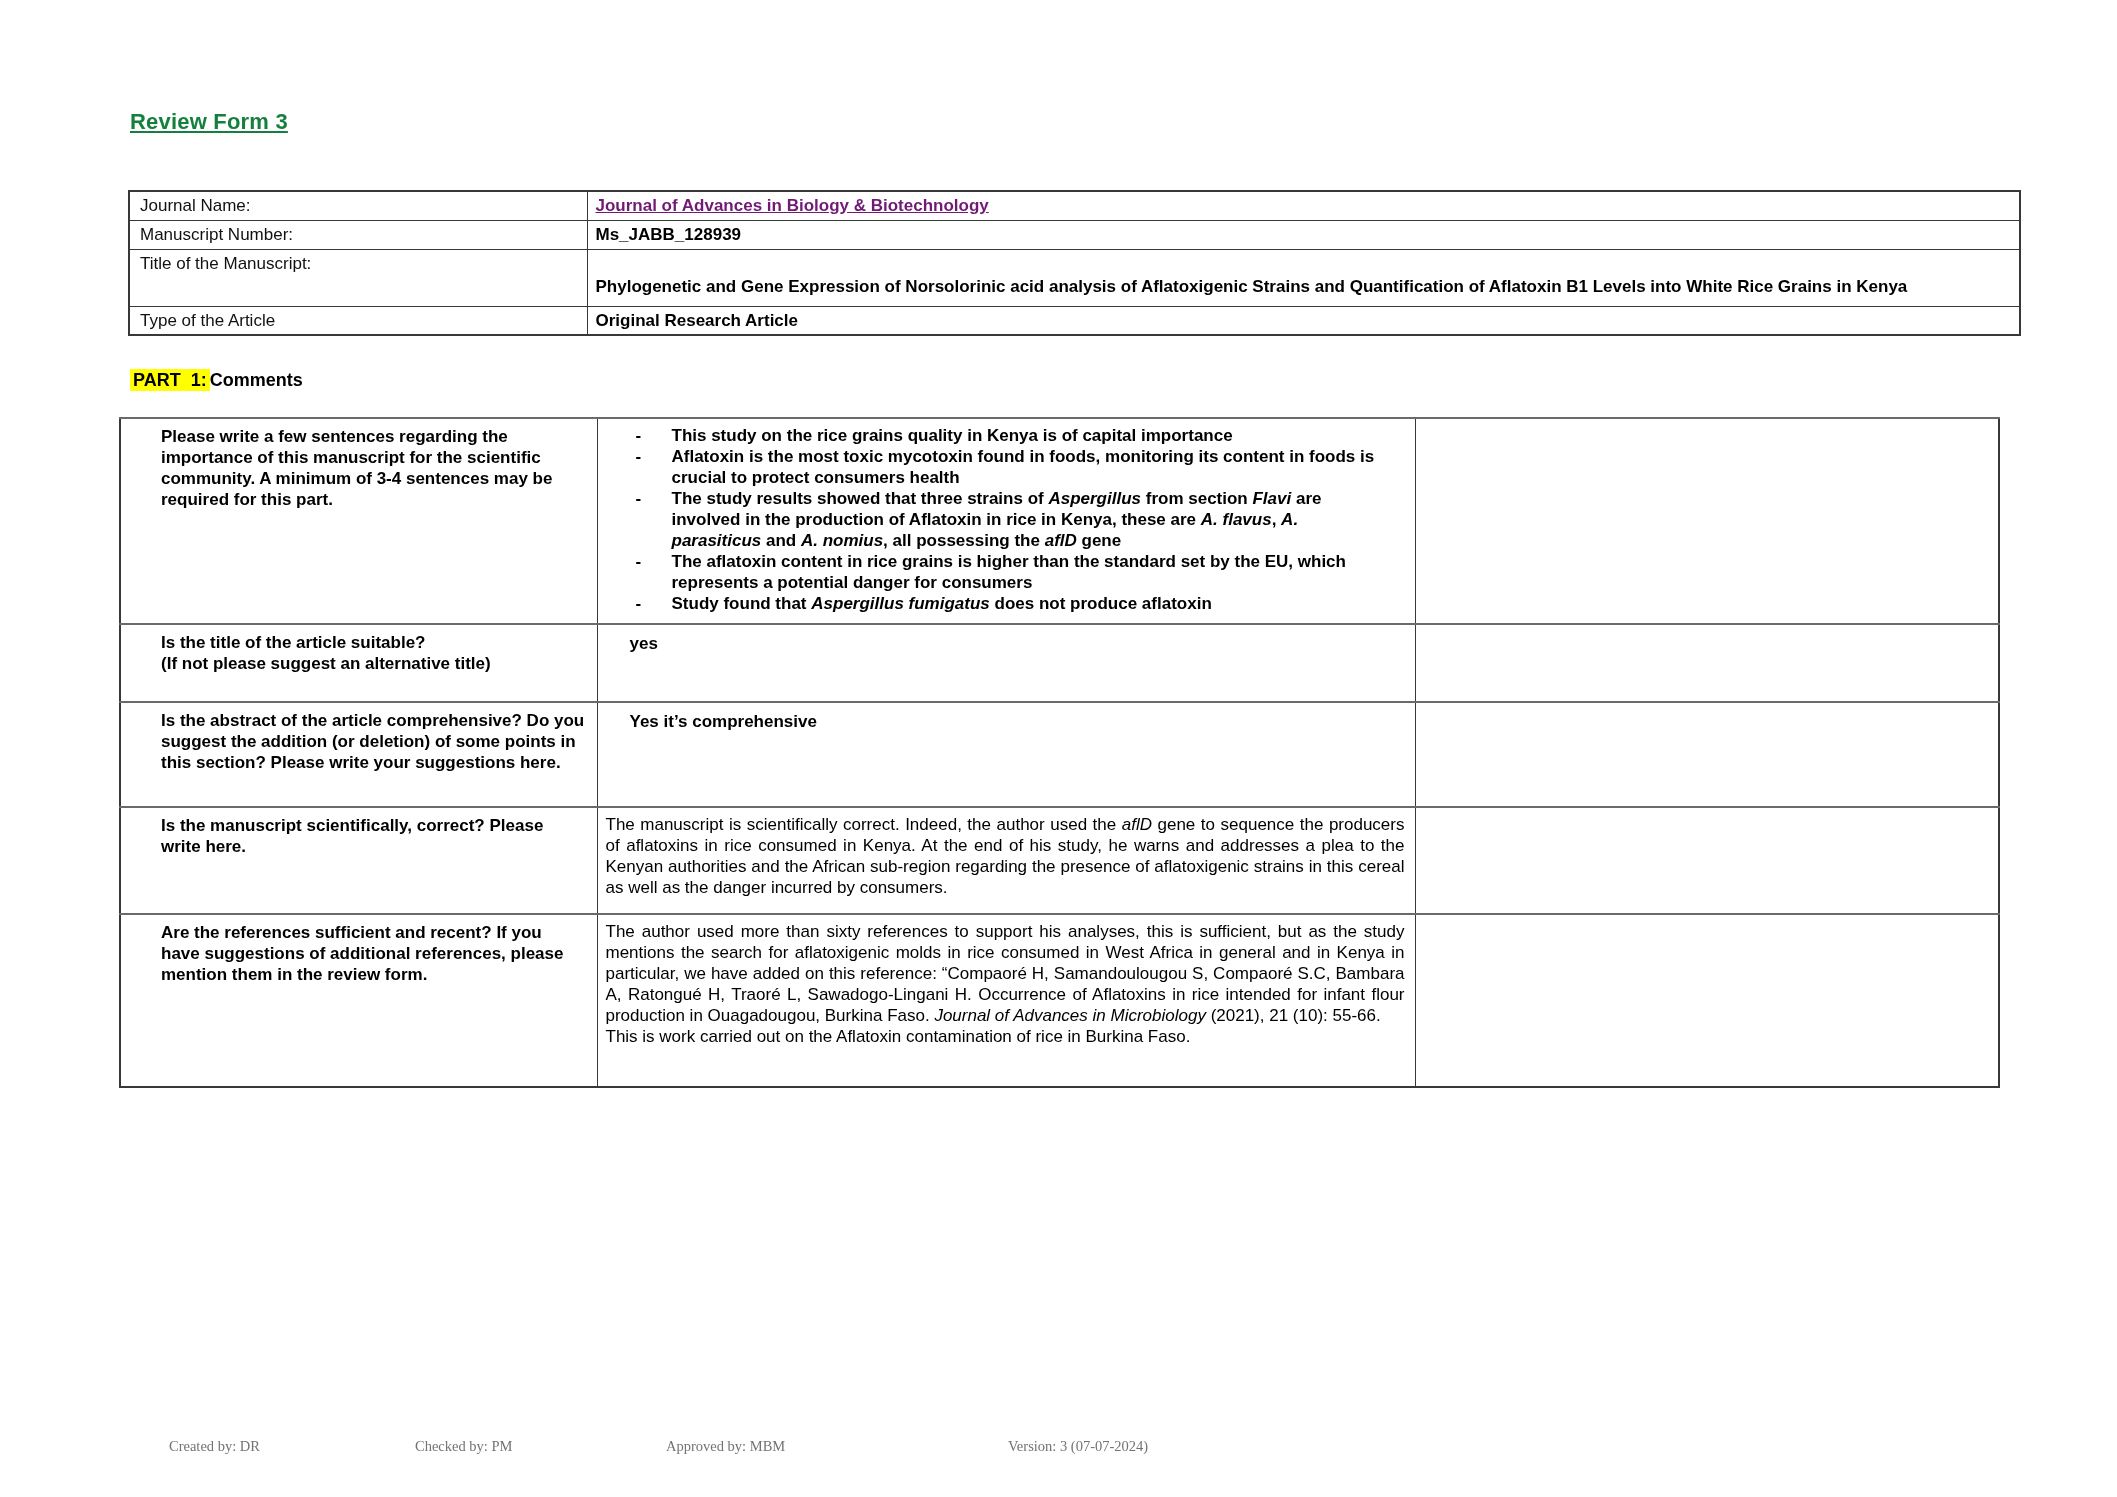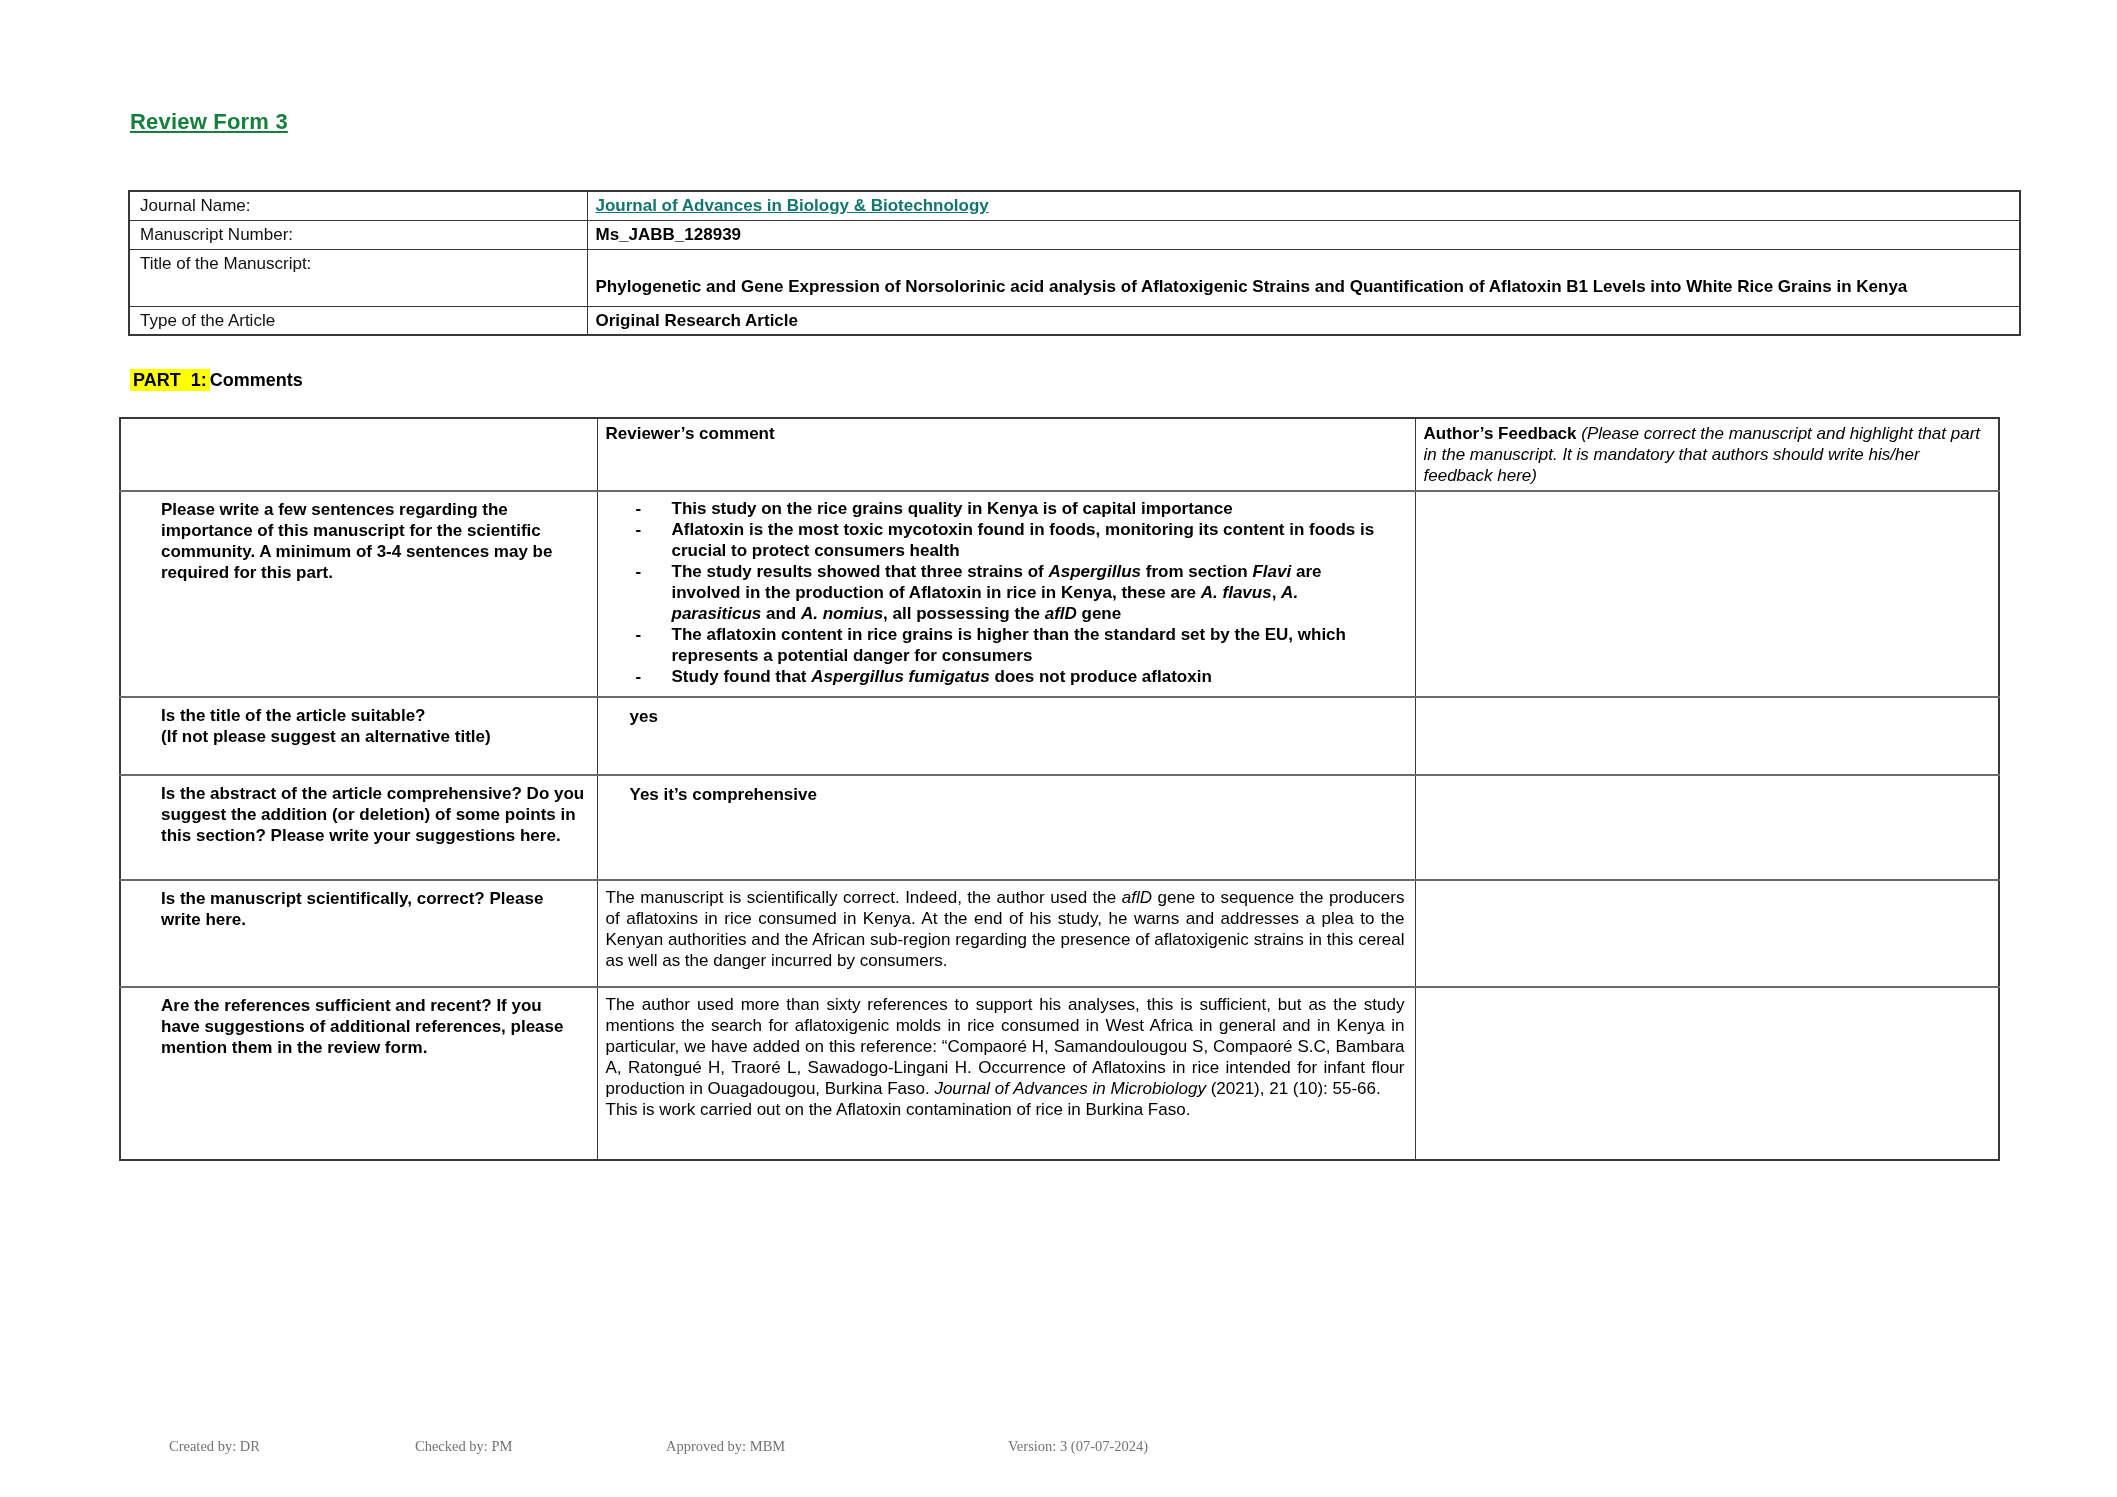--- a/index.html
+++ b/index.html
@@ -23,21 +23,21 @@
 
   
   table{border-collapse:collapse;table-layout:fixed;position:absolute;padding-left:36px;}
   td{vertical-align:top;word-wrap:break-word;}
 
   
   table.info{left:128px;top:190px;width:1893px;border:2px solid #383838;}
   table.info td{border:1px solid #383838;font-size:17px;line-height:21px;padding:3px 8px;}
   table.info td.lab{padding-left:10px;color:#111;}
   table.info td.val{font-weight:bold;}
-  .jlink{color:#0f766e;font-weight:bold;text-decoration:underline;cursor:pointer;}
+  .jlink{color:#701a75;font-weight:bold;text-decoration:underline;cursor:pointer;}
   td.val-title{vertical-align:bottom;padding-bottom:9px !important;}
 
   
   .part1{left:130px;top:370px;font-size:18px;font-weight:bold;}
   .hl{background:#ffff00;padding:1px 3px;white-space:pre;}
   .part1-rest{}
 
   
   table.review{left:119px;top:417px;width:1879px;border:2px solid #383838;}
   table.review td{border:1px solid #383838;font-size:17px;line-height:21px;}
@@ -98,25 +98,20 @@
 </div>
 
 <table class="review">
   <colgroup>
       <col style="width:477px">
       <col style="width:818px">
       <col style="width:584px">
     </colgroup>
 
   <tbody>
-      <tr style="height:60px">
-    <td></td>
-    <td class="ch">Reviewer’s comment</td>
-    <td class="fh"><span class="fb-b">Author’s Feedback</span> <span class="fb-i">(Please correct the manuscript and highlight that part in the manuscript. It is mandatory that authors should write his/her feedback here)</span></td>
-  </tr>
 
   <tr class="sep" style="height:206px">
     <td class="q">Please write a few sentences regarding the importance of this manuscript for the scientific community. A minimum of 3-4 sentences may be required for this part.</td>
     <td class="c">
       <div class="bullets">
         <div class="bullet">
               <span class="dash">-</span>
               <div class="btxt">This study on the rice grains quality in Kenya is of capital importance</div>
             </div>
         <div class="bullet">

